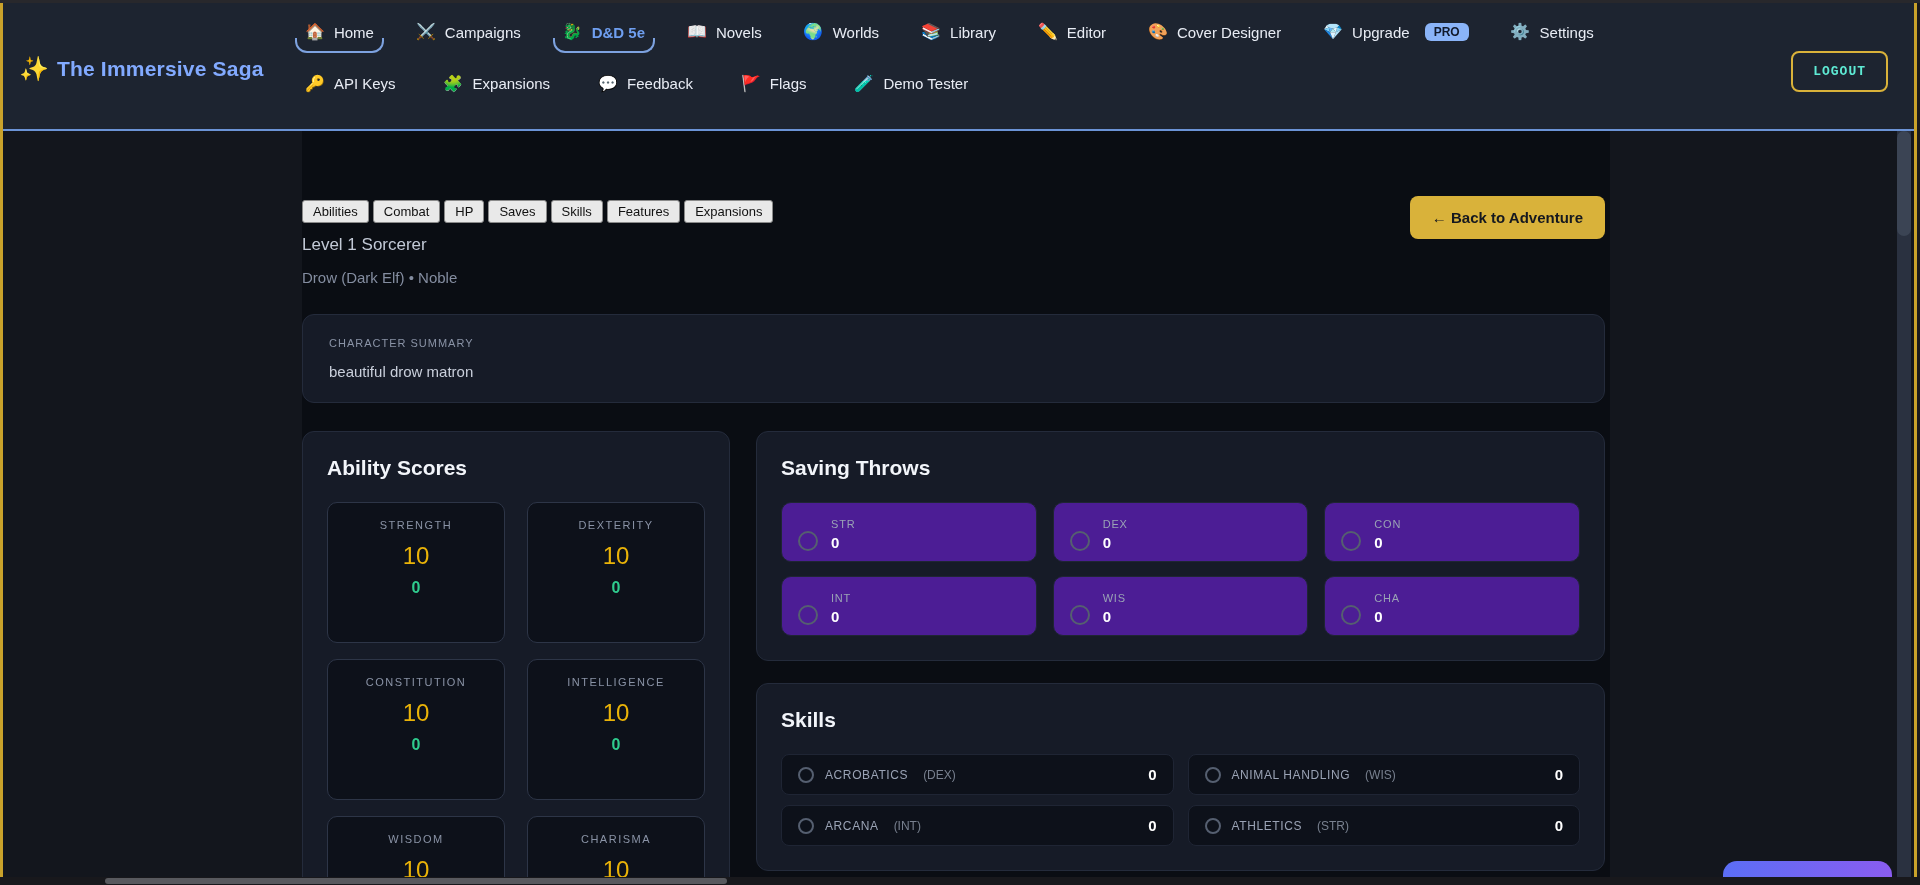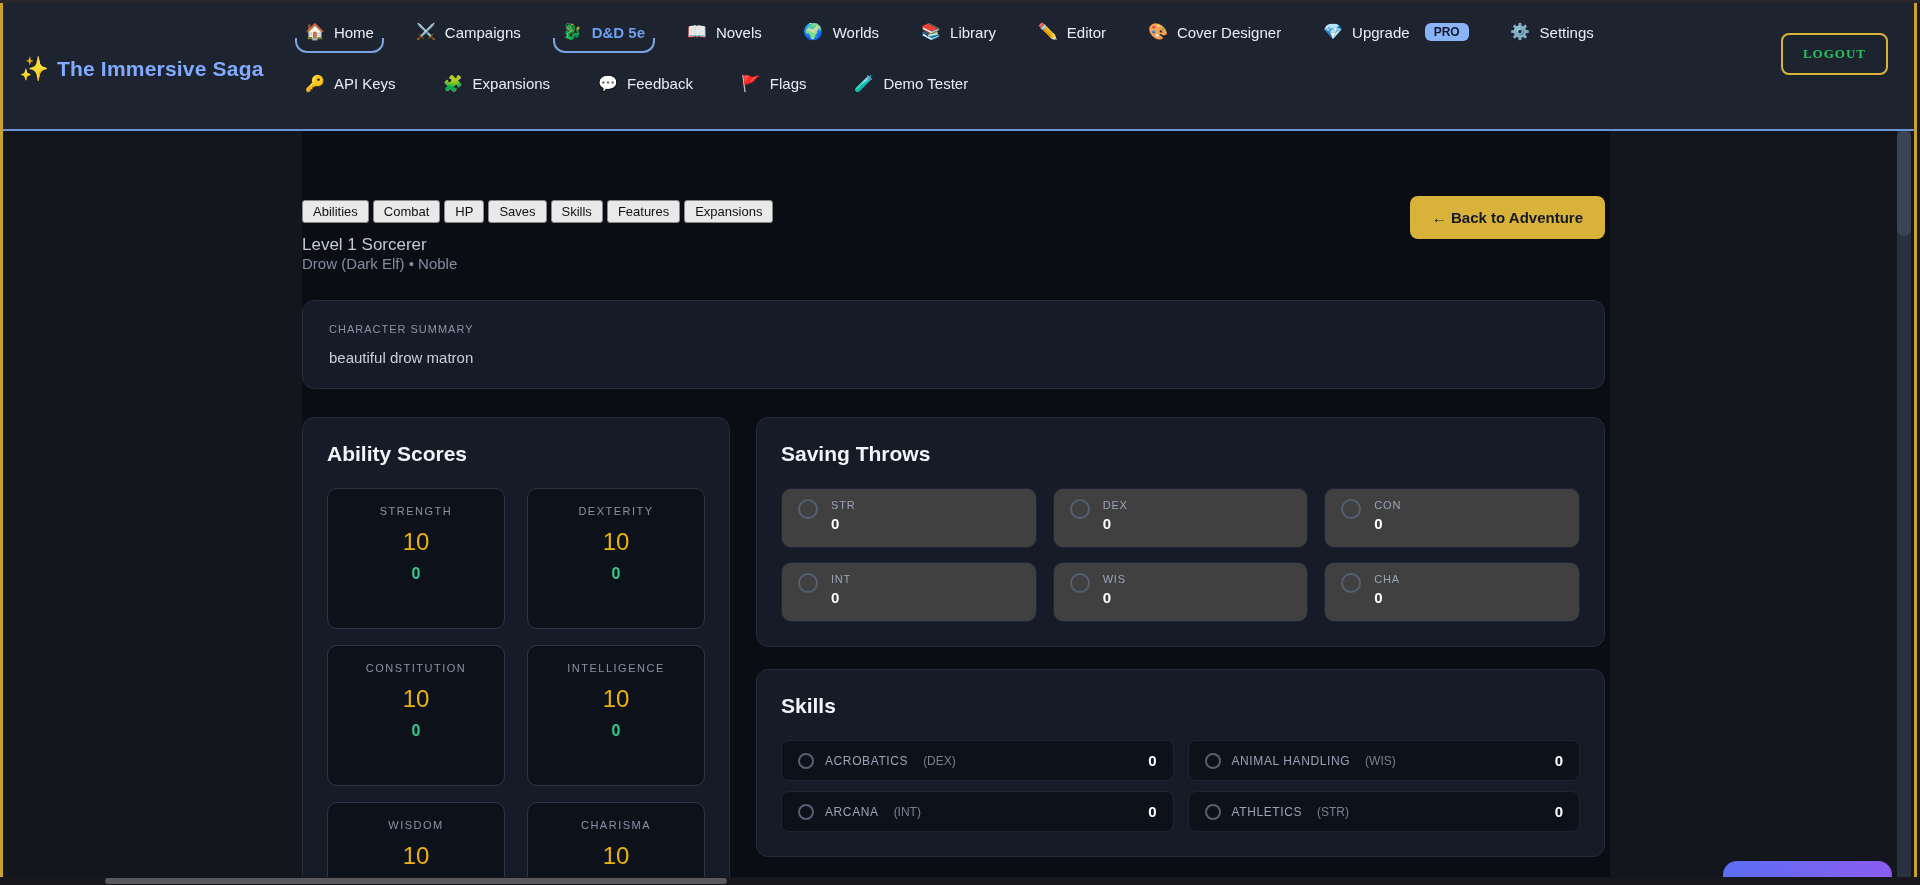--- a/index.html
+++ b/index.html
@@ -32,38 +32,38 @@
   .nav-item { position:relative; display:flex; align-items:center; gap:9px;
               font-size:15px; color:#e8ecf4; padding:4px 2px 10px; cursor:pointer; white-space:nowrap; }
   .nav-item .icon { font-size:16px; line-height:1; }
   .nav-item.active::after {
     content:""; position:absolute; left:-8px; right:-8px; bottom:-2px; height:13px;
     border:2px solid #7da2e0; border-top:none; border-radius:0 0 12px 12px;
   }
   .nav-item.accent { color:#6f9ff0; font-weight:bold; }
   .pro-badge { background:#8ab4f8; color:#111a2c; font-weight:bold; font-size:12px;
                padding:2px 9px; border-radius:6px; margin-left:6px; }
-  .logout-btn { position:absolute; right:26px; top:30px; background:transparent;
-                border:2px solid #d9b23a; color:#22c55e; font-weight:bold; font-size:13px;
+  .logout-btn { position:absolute; right:26px; top:48px; background:transparent;
+                border:2px solid #d9b23a; color:#5eead4; font-weight:bold; font-size:13px;
                 letter-spacing:1px; padding:11px 20px; border-radius:8px; cursor:pointer;
-                font-family:Liberation Serif, serif; }
+                font-family:Liberation Mono, monospace; }
 
   
   .main-column { position:absolute; left:302px; top:131px; width:1308px; bottom:8px; background:#0a0d13; }
 
   
   .content { position:absolute; left:302px; top:200px; width:1303px; z-index:5; }
 
   .tab-bar { display:flex; gap:4px; margin-bottom:12px; }
   .tab-btn { background:#e9e9e9; border:1px solid #8a8a8a; border-radius:3px;
              color:#111; font-size:13px; padding:3px 10px; cursor:pointer;
              font-family:"Liberation Sans", sans-serif; }
 
   .char-name { color:#f4f7fb; font-size:40px; font-weight:bold; margin:6px 0 12px; }
-  .char-subtitle { color:#c2c9d6; font-size:17px; }
+  .char-subtitle { color:#c2c9d6; font-size:17px; margin-bottom:14px; }
   .char-lineage { color:#848da0; font-size:15px; margin-bottom:28px; }
 
   .back-btn { position:absolute; top:-4px; right:0; background:#d9b23a; color:#15181f;
               font-weight:bold; font-size:15px; border:none; border-radius:8px;
               padding:13px 22px; cursor:pointer; font-family:"Liberation Sans", sans-serif; }
 
   .panel { background:#161b27; border:1px solid #242b3b; border-radius:12px; }
   .summary-panel { padding:22px 26px; margin-bottom:28px; }
   .summary-label { color:#8a93a6; font-size:11px; letter-spacing:1px; }
   .summary-text  { color:#c9cfdb; font-size:15px; margin-top:14px; }
@@ -79,22 +79,22 @@
   .ability-grid { display:grid; grid-template-columns:1fr 1fr; gap:16px 22px; }
   .ability-card { background:#0d111a; border:1px solid #2d3547; border-radius:10px;
                   padding:16px 10px; text-align:center; height:141px; }
   .ability-name { color:#8a93a6; font-size:11px; letter-spacing:1.5px; }
   .ability-score { color:#eab308; font-size:24px; font-weight:normal; margin:11px 0 9px; }
   .ability-mod { color:#2fcb8e; font-size:16px; font-weight:bold; }
 
   
   .saves-panel { padding:24px; }
   .saves-grid { display:grid; grid-template-columns:1fr 1fr 1fr; gap:14px 16px; }
-  .save-item { background:#404040; border:1px solid #1f2534; border-radius:10px;
-               padding:10px 16px; display:flex; align-items:flex-start; gap:13px; height:60px; }
+  .save-item { background:#4c1d95; border:1px solid #1f2534; border-radius:10px;
+               padding:10px 16px; display:flex; align-items:flex-end; gap:13px; height:60px; }
   .prof-circle { width:20px; height:20px; border:2px solid #555f70; border-radius:50%; flex:0 0 auto; }
   .save-text { display:flex; flex-direction:column; }
   .save-name { color:#9aa3b5; font-size:11px; letter-spacing:.8px; }
   .save-value { color:#fff; font-size:15px; font-weight:bold; margin-top:4px; }
 
   
   .skills-panel { padding:24px; }
   .skills-grid { display:grid; grid-template-columns:1fr 1fr; gap:10px 14px; }
   .skill-item { background:#0d111a; border:1px solid #1f2534; border-radius:8px;
                 padding:10px 16px; display:flex; align-items:center; gap:11px; height:41px; }

